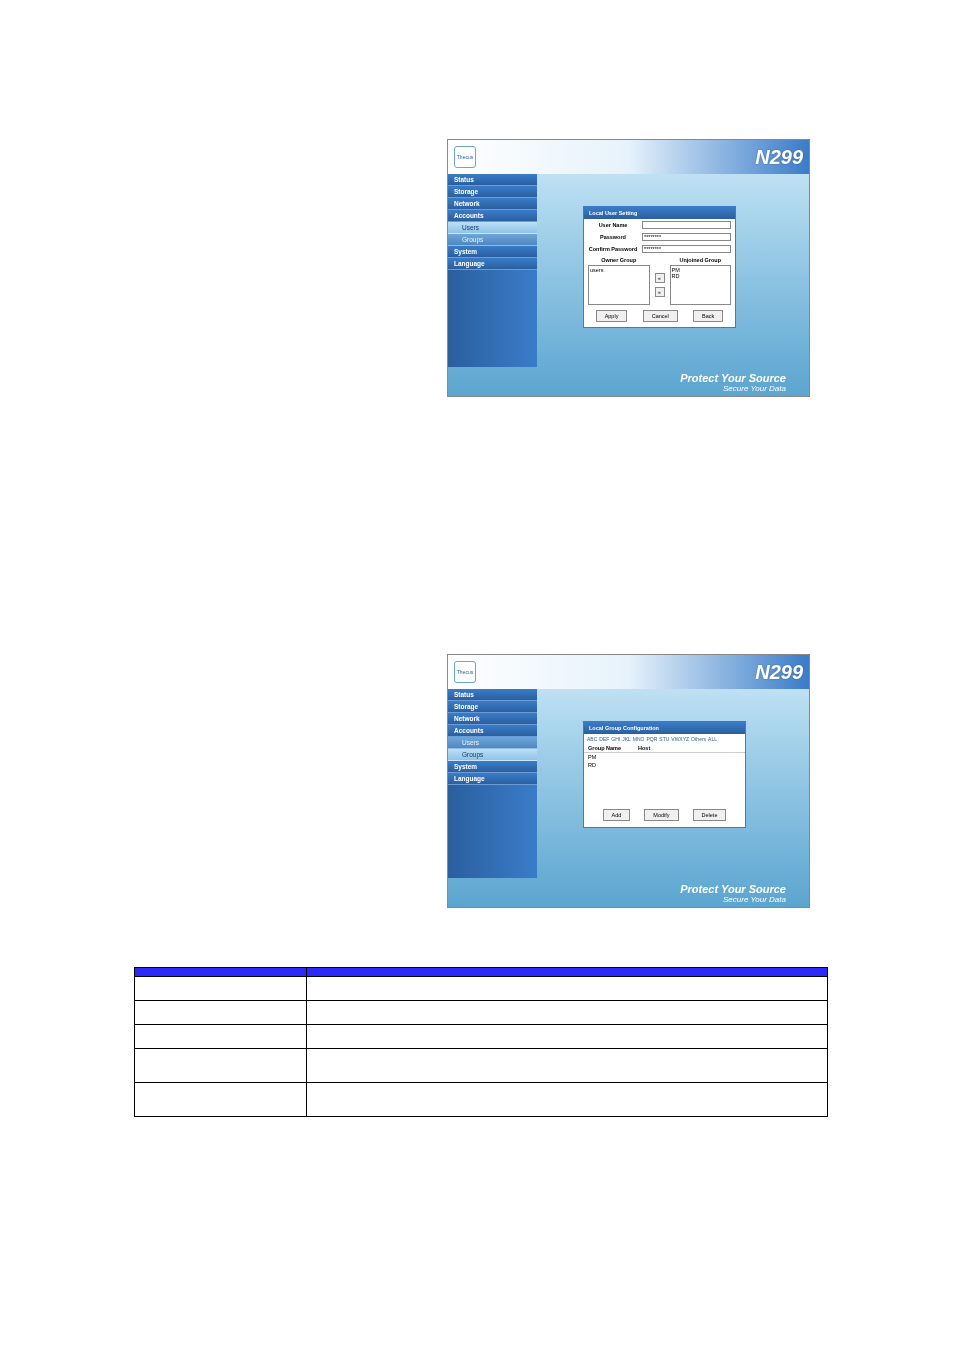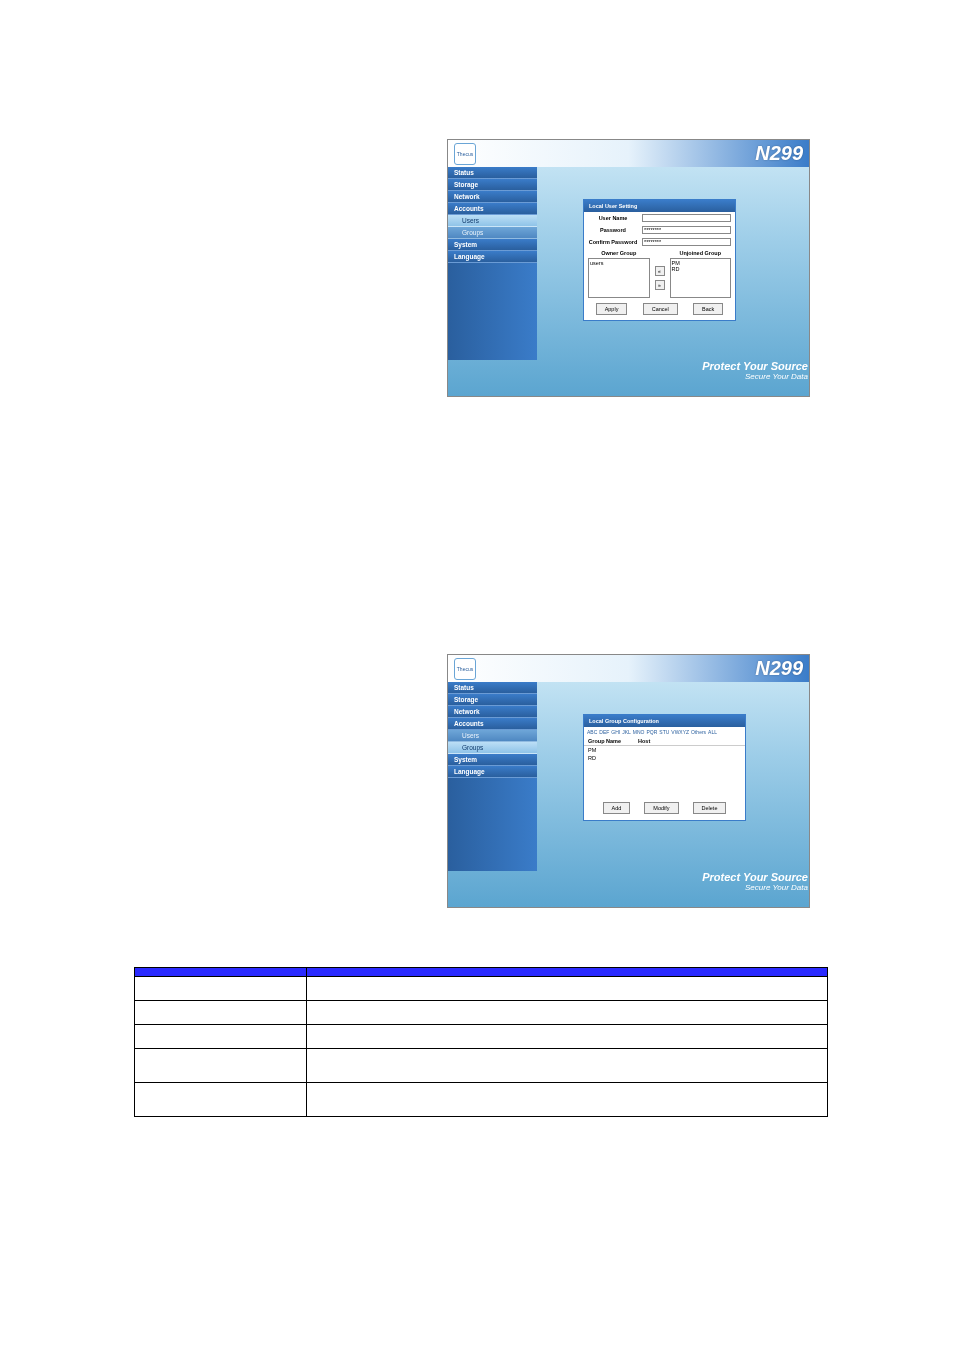--- a/index.html
+++ b/index.html
@@ -15,21 +15,21 @@
     left: 447px;
     width: 363px;
     height: 258px;
     background: linear-gradient(to bottom, #cfeaf7 0%, #9dcde8 40%, #5ba5d0 100%);
     border: 1px solid #888;
   }
   .ss1 { top: 139px; }
   .ss2 { top: 654px; height: 254px; }
 
   .ss-header {
-    height: 27px;
+    height: 34px;
     background: linear-gradient(to right, #ffffff, #e6f2fb, #3a7cc9);
     display: flex;
     align-items: center;
     justify-content: space-between;
     padding: 0 6px;
   }
   .logo {
     width: 22px; height: 22px;
     background: #fff;
     border: 1px solid #6aa5d6;
@@ -44,22 +44,22 @@
     font-size: 20px;
     font-style: italic;
     text-shadow: 0 0 2px rgba(0,0,0,0.3);
   }
   .ss-body {
     display: flex;
     height: calc(100% - 33px - 30px);
   }
   .ss-footer {
     height: 30px;
-    display:flex; justify-content:flex-end; 
-    padding-right:1px;
+    display:flex; justify-content:flex-end; align-items:center;
+    padding-right:23px;
   }
   .tagline {
     color:#ffffff;
     font-style: italic;
     font-size: 8px;
     text-align:right;
   }
   .tagline .big { font-size:11px; font-weight:600; }
 
   .sidebar {

